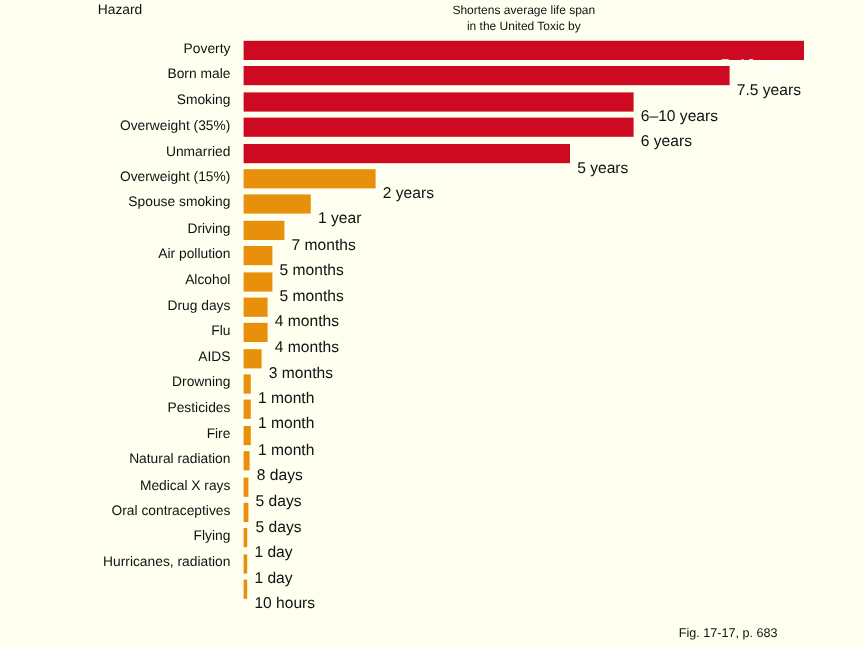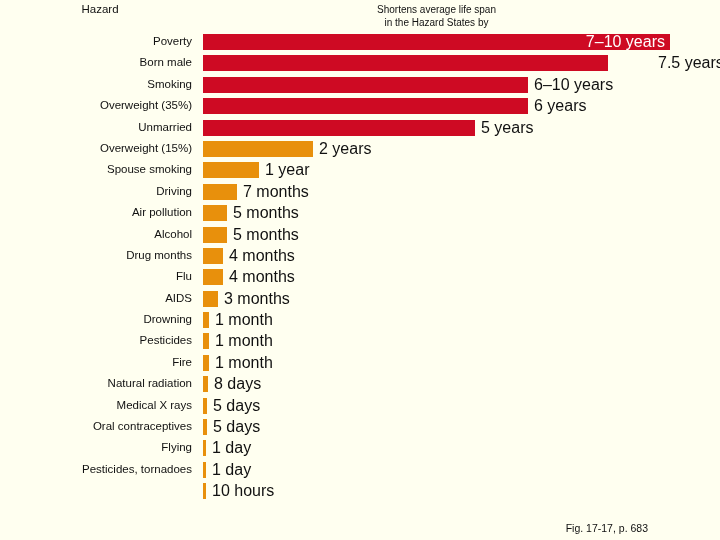--- a/index.html
+++ b/index.html
@@ -32,52 +32,52 @@
     line-height:21.4px;
     white-space:nowrap;
   }
   .row-label.two-line{
     line-height:12px;top:1px;white-space:normal;
   }
   .bar{
     position:absolute;left:203px;top:3px;height:16px;
   }
   .val{
-    position:absolute;top:0;font-size:16px;line-height:21.4px;color:#111;
+    position:absolute;top:12px;font-size:13px;line-height:21.4px;color:#111;
     white-space:nowrap;
   }
   .val.inside{color:#FFFFFF;}
   .footer{
     position:absolute;right:8px;bottom:6px;
     font-size:10.5px;color:#111;
   }
 </style>
 </head>
 <body>
 
 <div class="chart-wrap">
 
   <div class="header">
     <div class="hdr-hazard">Hazard</div>
     <div class="hdr-title">
       <span>Shortens average life span</span><br>
-      <span>in the Hazard States by</span>
+      <span>in the United Toxic by</span>
     </div>
   </div>
 
   <div class="rows" id="rows">
       <div class="row">
         <div class="row-label">Poverty</div>
         <div class="bar" style="width: 467px; background: rgb(206, 10, 35);"></div>
         <div class="val inside" style="left: 665px; transform: translateX(-100%);">7–10 years</div>
       </div>
       <div class="row">
         <div class="row-label">Born male</div>
         <div class="bar" style="width: 405px; background: rgb(206, 10, 35);"></div>
-        <div class="val" style="left: 614px; margin-left: 44px;">7.5 years</div>
+        <div class="val" style="left: 614px;">7.5 years</div>
       </div>
       <div class="row">
         <div class="row-label">Smoking</div>
         <div class="bar" style="width: 325px; background: rgb(206, 10, 35);"></div>
         <div class="val" style="left: 534px;">6–10 years</div>
       </div>
       <div class="row">
         <div class="row-label">Overweight (35%)</div>
         <div class="bar" style="width: 325px; background: rgb(206, 10, 35);"></div>
         <div class="val" style="left: 534px;">6 years</div>
@@ -106,21 +106,21 @@
         <div class="row-label">Air pollution</div>
         <div class="bar" style="width: 24px; background: rgb(232, 144, 12);"></div>
         <div class="val" style="left: 233px;">5 months</div>
       </div>
       <div class="row">
         <div class="row-label">Alcohol</div>
         <div class="bar" style="width: 24px; background: rgb(232, 144, 12);"></div>
         <div class="val" style="left: 233px;">5 months</div>
       </div>
       <div class="row">
-        <div class="row-label">Drug months</div>
+        <div class="row-label">Drug days</div>
         <div class="bar" style="width: 20px; background: rgb(232, 144, 12);"></div>
         <div class="val" style="left: 229px;">4 months</div>
       </div>
       <div class="row">
         <div class="row-label">Flu</div>
         <div class="bar" style="width: 20px; background: rgb(232, 144, 12);"></div>
         <div class="val" style="left: 229px;">4 months</div>
       </div>
       <div class="row">
         <div class="row-label">AIDS</div>
@@ -156,21 +156,21 @@
         <div class="row-label">Oral contraceptives</div>
         <div class="bar" style="width: 4px; background: rgb(232, 144, 12);"></div>
         <div class="val" style="left: 213px;">5 days</div>
       </div>
       <div class="row">
         <div class="row-label">Flying</div>
         <div class="bar" style="width: 3px; background: rgb(232, 144, 12);"></div>
         <div class="val" style="left: 212px;">1 day</div>
       </div>
       <div class="row">
-        <div class="row-label">Pesticides, tornadoes</div>
+        <div class="row-label">Hurricanes, radiation</div>
         <div class="bar" style="width: 3px; background: rgb(232, 144, 12);"></div>
         <div class="val" style="left: 212px;">1 day</div>
       </div>
       <div class="row">
         <div class="bar" style="width: 3px; background: rgb(232, 144, 12);"></div>
         <div class="val" style="left: 212px; text-align: center;">10 hours</div>
       </div>
     </div>
 
   <div class="footer">Fig. 17-17, p. 683</div>

